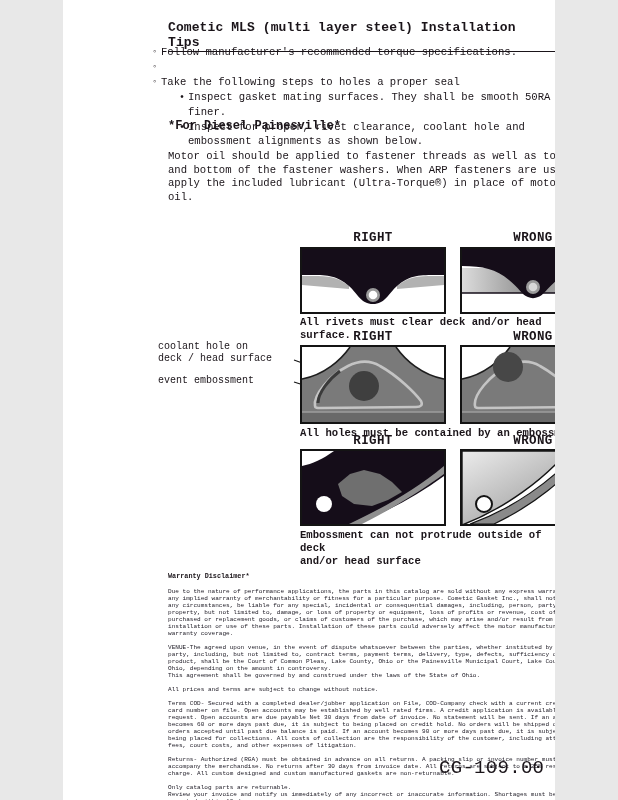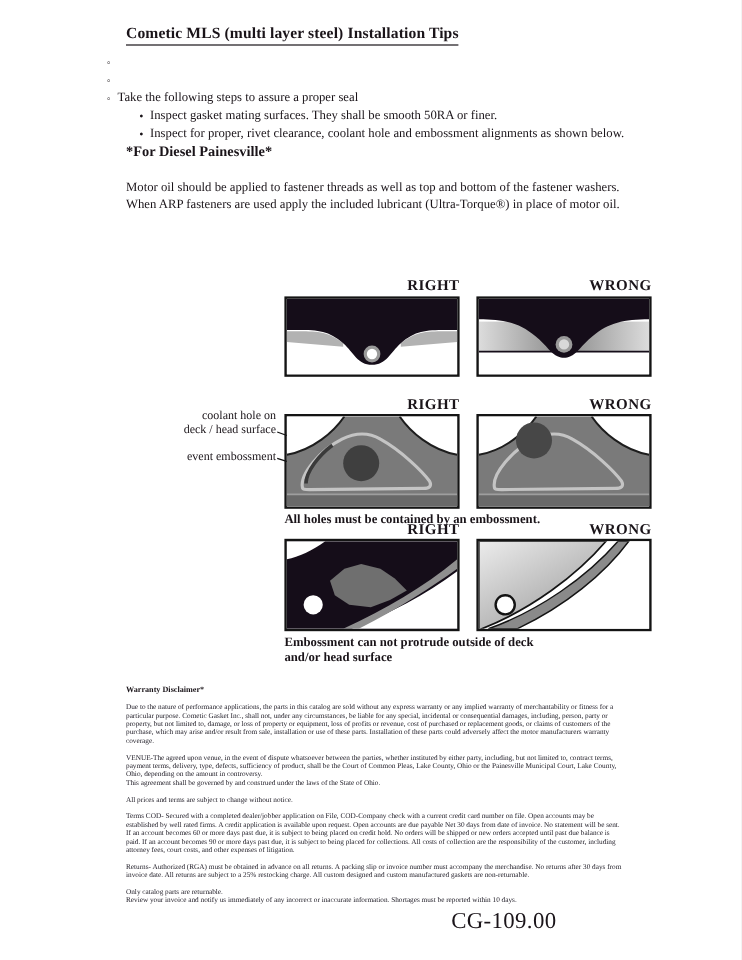--- a/index.html
+++ b/index.html
@@ -1,73 +1,74 @@
 <!DOCTYPE html>
 <html><head>
 <meta charset="utf-8">
 <style>
   html,body{margin:0;padding:0;background:#e8e8e8;}
   .page{
-    position:relative;width:618px;height:800px;background:#ffffff;
-    font-family:Liberation Serif, serif;color:#1a1419;overflow:hidden;
+    position:relative;width:492px;height:800px;background:#ffffff;
+    font-family:Liberation Mono, monospace;color:#1a1419;overflow:hidden;
     margin:0 auto;
   }
   .abs{position:absolute;}
   .title{
     left:105px;top:20px;font-size:13px;font-weight:bold;
     border-bottom:1.8px solid #1a1419;padding-bottom:1px;letter-spacing:.1px;
   }
   .bullets{left:89px;top:45px;width:440px;font-size:10.6px;line-height:14.8px;}
   .bullet-row{display:flex;}
   .bullet-row .mark{width:9px;flex:0 0 9px;font-size:9px;line-height:15px;}
   .bullet-row.sub{padding-left:27px;}
   .bullet-row.sub .mark{font-size:10px;}
   .diesel-head{left:105px;top:119px;font-size:12px;font-weight:bold;}
   .para{left:105px;width:418px;font-size:10.6px;line-height:13.6px;margin-top:14px;}
   .p1{top:136px;}
   .p2{top:169px;}
   .note{top:214px;}
-  .rw-label{width:146px;text-align:right;font-size:12.5px;font-weight:bold;letter-spacing:.4px;}
+  .rw-label{width:146px;text-align:center;font-size:12.5px;font-weight:bold;letter-spacing:.4px;}
   .rw-left{left:237px;}
   .rw-right{left:397px;}
   .dbox{width:142px;height:63px;border:2px solid #141414;background:#fff;}
   .dbox svg{display:block;width:142px;height:63px;}
   .dbox2{width:142px;height:75px;border:2px solid #141414;}
   .dbox2 svg{display:block;width:142px;height:75px;}
   .dbox3{width:142px;height:73px;border:2px solid #141414;}
   .dbox3 svg{display:block;width:142px;height:73px;}
   .caption{font-size:10.6px;font-weight:bold;line-height:13px;white-space:pre-line;}
   .cap1{left:237px;top:316px;}
   .cap2{left:237px;top:427px;width:306px;}
   .cap3{left:237px;top:529px;}
-  .callout{font-size:10px;line-height:11.5px;text-align:right;width:135px;left:95px;white-space:pre-line;}
+  .callout{font-size:10px;line-height:11.5px;text-align:left;width:135px;left:95px;white-space:pre-line;}
   .co1{top:341px;}
   .co2{top:375px;}
   .warranty{left:105px;top:572px;width:414px;}
   .warranty h4{font-size:6.8px;margin:0 0 8px 0;}
   .warranty p{font-size:6.05px;line-height:7px;margin:0 0 7px 0;white-space:pre-line;color:#23202a;}
   .doc-code{left:376px;top:757px;font-size:19px;letter-spacing:.3px;}
 </style>
 </head>
 <body>
 
 <div class="page">
 
   <div class="abs title">Cometic MLS (multi layer steel) Installation Tips</div>
 
   <div class="abs bullets">
     <div class="bullet-row">
       <span class="mark">◦</span>
+      <span>Follow manufacturer's recommended torque specifications.</span>
     </div>
     <div class="bullet-row">
       <span class="mark">◦</span>
     </div>
     <div class="bullet-row">
       <span class="mark">◦</span>
-      <span>Take the following steps to assure a proper seal</span>
+      <span>Take the following steps to holes a proper seal</span>
     </div>
     <div class="bullet-row sub">
       <span class="mark">•</span>
       <span>Inspect gasket mating surfaces.  They shall be smooth 50RA or finer.</span>
     </div>
     <div class="bullet-row sub">
       <span class="mark">•</span>
       <span>Inspect for proper, rivet clearance, coolant hole and embossment alignments as shown below.</span>
     </div>
   </div>
@@ -98,20 +99,21 @@
         </linearGradient>
       </defs>
       <rect width="142" height="63" fill="#ffffff"></rect>
       <rect x="0" y="19" width="142" height="25" fill="url(#gw1)"></rect>
       <path fill="#150d19" d="M0,0 H142 V17 C121,17 108,20 95,31 C85,39 82,46 76,48 C73,49.5 69,49.5 66,48 C60,46 57,39 47,31 C34,20 21,17 0,17 Z"></path>
       <line x1="0" y1="44" x2="142" y2="44" stroke="#150d19" stroke-width="1.6"></line>
       <circle cx="71" cy="38" r="7" fill="#9a9a9a"></circle>
       <circle cx="71" cy="38" r="4.3" fill="#d8d8d8"></circle>
     </svg>
   </div>
+  <div class="abs caption cap1">All rivets must clear deck and/or head surface.</div>
 
   <div class="abs rw-label rw-left" style="top:330px">RIGHT</div>
   <div class="abs rw-label rw-right" style="top:330px">WRONG</div>
 
   <div class="abs callout co1">coolant hole on
 deck / head surface</div>
   <div class="abs callout co2">event embossment</div>
   <svg class="abs" style="left:228px;top:348px" width="80" height="52">
     <line x1="3" y1="12" x2="75" y2="38" stroke="#141414" stroke-width="1.1"></line>
     <line x1="3" y1="34" x2="41" y2="46" stroke="#141414" stroke-width="1.1"></line>

